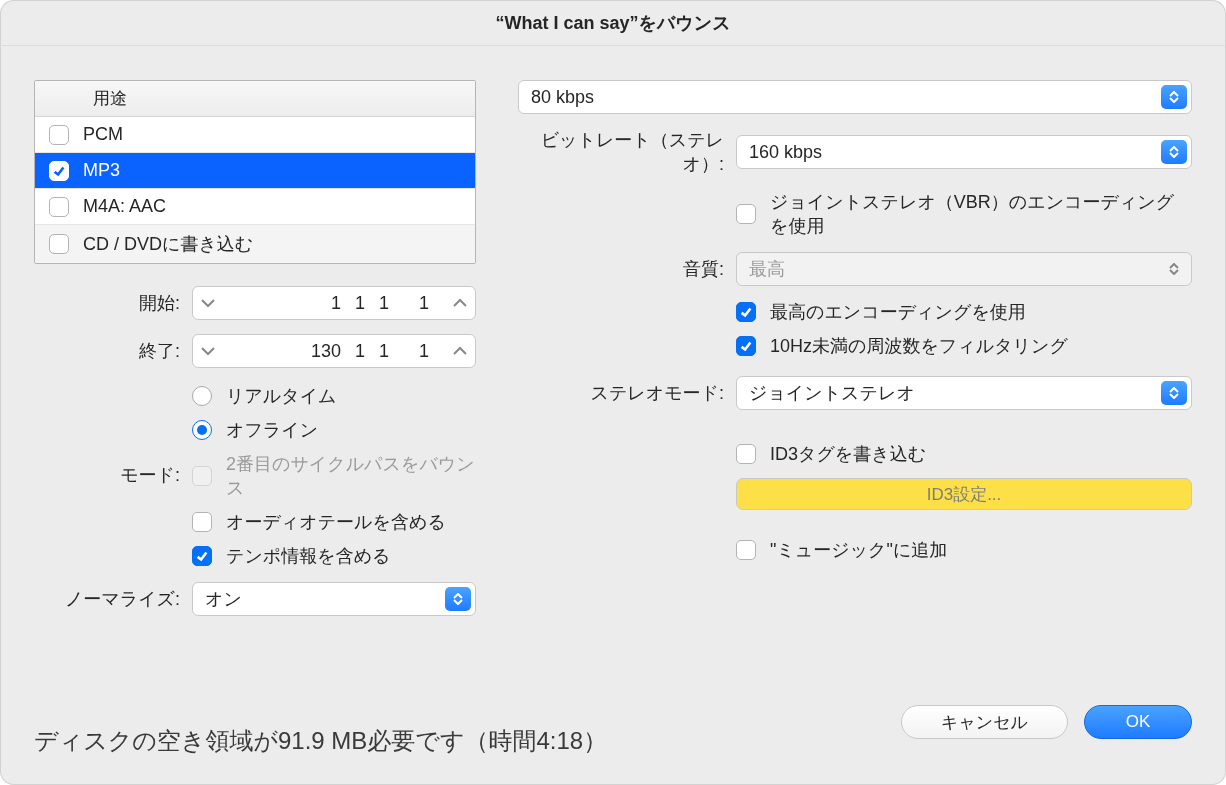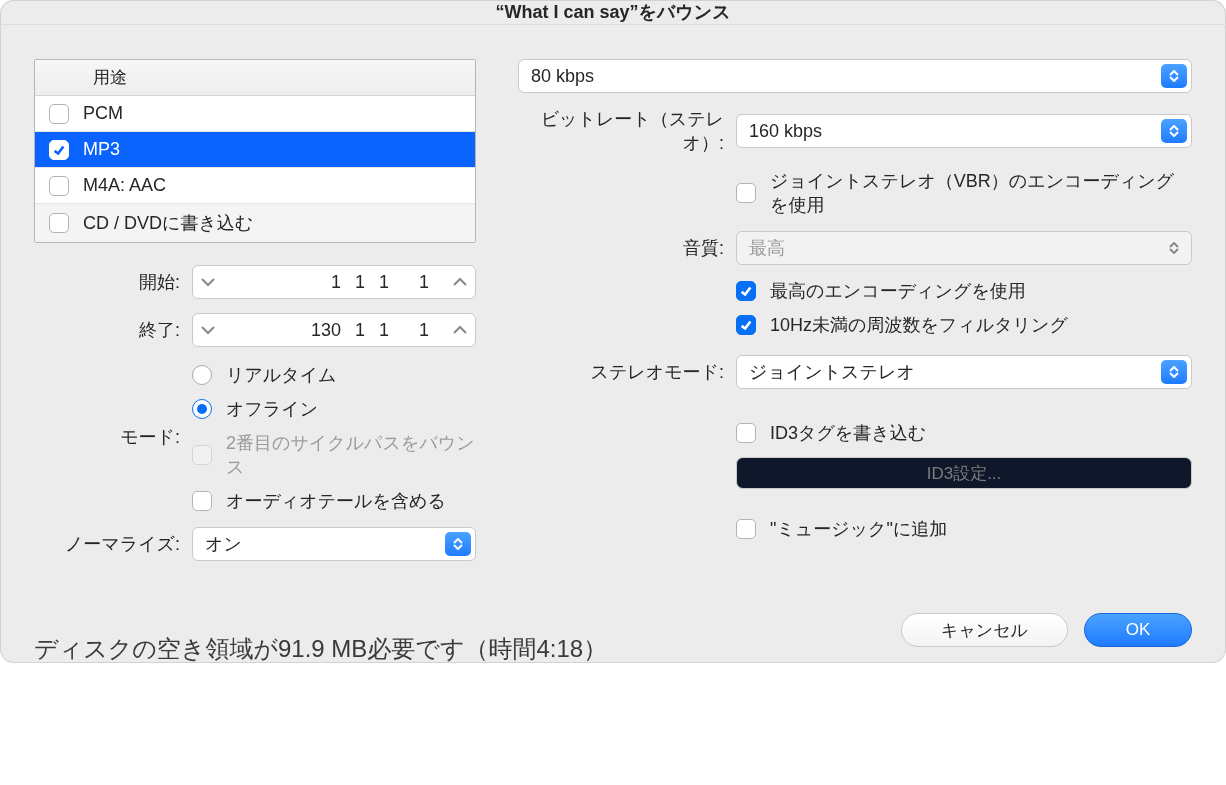--- a/index.html
+++ b/index.html
@@ -18,21 +18,21 @@
   * { box-sizing:border-box; }
   body {
     margin:0; padding:0;
     font-family:-apple-system, "Helvetica Neue", Arial, sans-serif;
     font-size:18px; color:var(--text);
     background:#fff;
     width:1226px; height:785px;
     display:flex; align-items:stretch; justify-content:stretch;
   }
   .window {
-    width:1226px; height:663px;
+    width:1226px; height:785px;
     background:var(--bg);
     border-radius:14px;
     box-shadow:0 0 0 1px #d2d2d2 inset;
     position:relative; overflow:hidden;
     display:flex; flex-direction:column;
   }
   .titlebar {
     height:46px;
     display:flex; align-items:center; justify-content:center;
     font-size:18px; font-weight:700;
@@ -136,21 +136,21 @@
     background:linear-gradient(var(--ok-grad1),var(--ok-grad2));
     border-radius:5px;
     display:flex; flex-direction:column; align-items:center; justify-content:center;
     gap:0px;
   }
   .select.disabled .caret { background:#dcdcdc;}
   .select .caret svg { width:10px; height:6px; stroke:#fff; stroke-width:2; fill:none;}
   .select .caret.dim svg { stroke:#888;}
 
   .pushbtn {
-    height:32px; background:#0f172a; border:1px solid #c9c9c9; border-radius:7px;
+    height:32px; background:#fde047; border:1px solid #c9c9c9; border-radius:7px;
     display:flex; align-items:center; justify-content:center;
     font-size:17px; color:#7d7d7d;
     padding:0 20px;
   }
 
   .footer {
     display:flex; align-items:center; justify-content:space-between;
     padding:0 34px 28px 34px;
   }
   .status { font-size:24px; color:#3a3a3a;margin-top:38px;}
@@ -274,20 +274,28 @@
             <span>オフライン</span>
           </div>
           <div class="check-line disabled">
             <span class="chk"></span>
             <span>2番目のサイクルパスをバウンス</span>
           </div>
           <div class="check-line">
             <span class="chk"></span>
             <span>オーディオテールを含める</span>
           </div>
+          <div class="check-line">
+            <span class="chk on">
+                <svg viewBox="0 0 16 16">
+                  <polyline points="3,9 7,12 13,4"></polyline>
+                </svg>
+              </span>
+            <span>テンポ情報を含める</span>
+          </div>
         </div>
       </div>
 
       <div class="form-row">
         <label class="lbl">ノーマライズ:</label>
         <div class="field select">
           <span>オン</span>
           <span class="caret">
             <svg viewBox="0 0 10 6">
                 <polyline points="1,5 5,1 9,5"></polyline>

